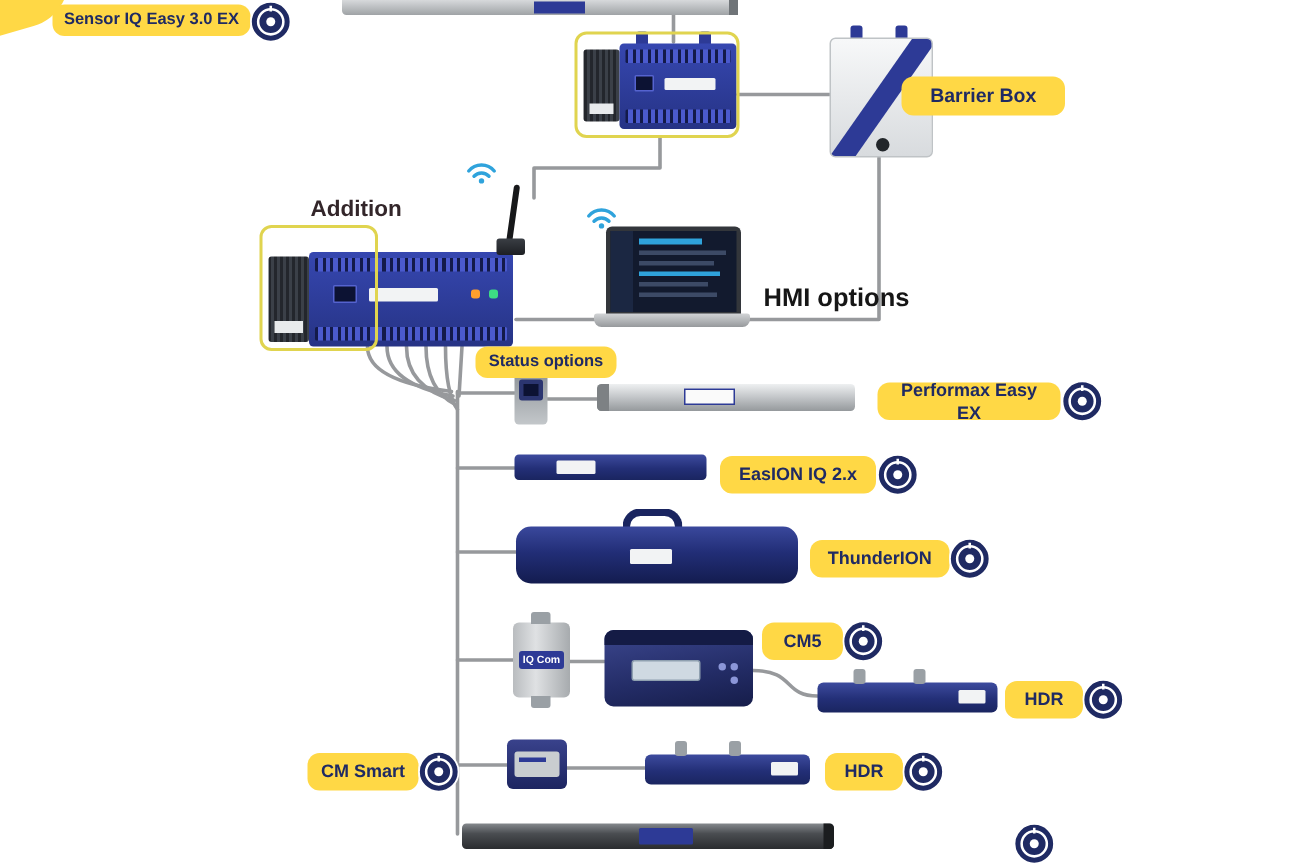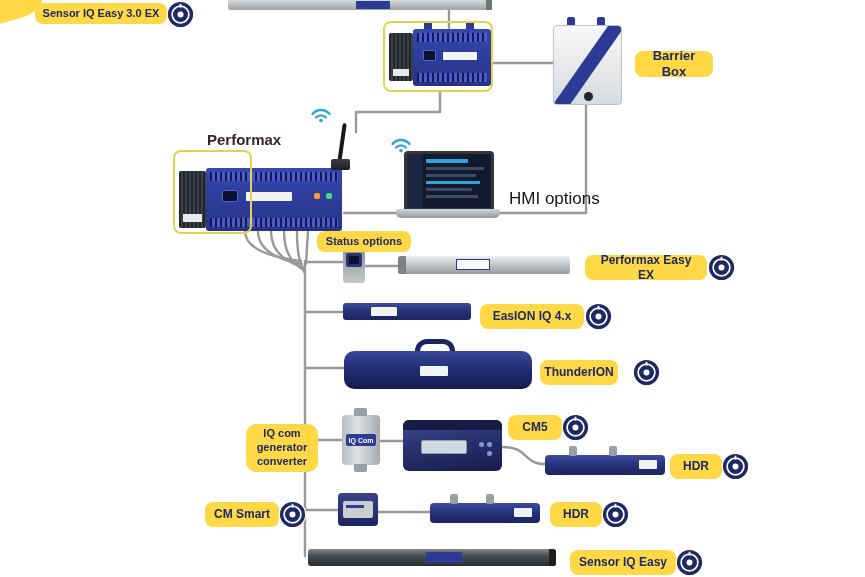--- a/index.html
+++ b/index.html
@@ -93,21 +93,21 @@
     <div class="wplate" style="left:30px;top:23px;width:34px;height:8px"></div>
   </div>
 
   <div class="bracket" style="left:567px;top:17px"></div>
   <div class="bracket" style="left:597px;top:17px"></div>
   <div class="device" style="left:553px;top:25px;width:69px;height:80px;background:linear-gradient(180deg,#f7f8f9,#d8dbde);border:1px solid #bfc3c6;border-radius:4px;overflow:hidden">
     <div style="position:absolute;left:-18px;top:33px;width:105px;height:14px;background:var(--board);transform:rotate(-55deg)"></div>
     <div style="position:absolute;left:30px;bottom:3px;width:9px;height:9px;border-radius:50%;background:#22262a"></div>
   </div>
 
-  <div class="txt" style="left:207px;top:131px;font-size:15px;font-weight:600;color:#33262a">Performax</div>
+  <div class="txt" style="left:207px;top:131px;font-size:15px;font-weight:600;color:#33262a">Addition</div>
 
   <svg class="device" style="left:310px;top:106px;z-index:4" width="22" height="17" viewBox="0 0 22 17">
       <use href="#wifi-glyph"></use>
     </svg>
   <svg class="device" style="left:390px;top:136px;z-index:4" width="22" height="17" viewBox="0 0 22 17">
       <use href="#wifi-glyph"></use>
     </svg>
 
   <div style="position:absolute;z-index:3;left:340px;top:123px;width:4px;height:40px;background:#17181a;border-radius:2px;transform:rotate(8deg)"></div>
   <div style="position:absolute;z-index:3;left:331px;top:159px;width:19px;height:11px;background:linear-gradient(180deg,#3a3e44,#1d1f23);border-radius:2px"></div>
@@ -131,21 +131,21 @@
       <div style="position:absolute;left:19px;top:5px;width:42px;height:4px;background:var(--wifi)"></div>
       <div style="position:absolute;left:19px;top:13px;width:58px;height:3px;background:#3c4a66"></div>
       <div style="position:absolute;left:19px;top:20px;width:50px;height:3px;background:#3c4a66"></div>
       <div style="position:absolute;left:19px;top:27px;width:54px;height:3px;background:var(--wifi)"></div>
       <div style="position:absolute;left:19px;top:34px;width:46px;height:3px;background:#3c4a66"></div>
       <div style="position:absolute;left:19px;top:41px;width:52px;height:3px;background:#3c4a66"></div>
     </div>
   </div>
   <div class="device" style="left:396px;top:209px;width:104px;height:9px;background:linear-gradient(180deg,#d2d4d6,#96999c);border-radius:2px 2px 5px 5px"></div>
 
-  <div class="txt" style="left:509px;top:189px;font-size:17px;font-weight:400;color:#161616">HMI options</div>
+  <div class="txt" style="left:509px;top:189px;font-size:17px;font-weight:700;color:#161616">HMI options</div>
 
   <div class="device" style="left:343px;top:249px;width:22px;height:34px;background:linear-gradient(180deg,#8f9499,#c3c7ca);border-radius:3px">
     <div style="position:absolute;left:3px;top:4px;width:16px;height:14px;background:#2b3570;border-radius:2px"></div>
     <div style="position:absolute;left:6px;top:7px;width:10px;height:8px;background:#0c1233"></div>
   </div>
 
   <div class="device" style="left:398px;top:256px;width:172px;height:18px;background:linear-gradient(180deg,#eef0f1,#c2c5c8 50%,#95999c);border-radius:3px">
     <div style="position:absolute;left:0;top:0;width:8px;height:100%;background:#7d8184;border-radius:3px 0 0 3px"></div>
     <div style="position:absolute;left:58px;top:3px;width:34px;height:11px;background:#fafafa;border:1px solid var(--board)"></div>
   </div>
@@ -195,44 +195,43 @@
     <div style="position:absolute;right:0;top:0;width:7px;height:100%;background:#1b1d1f;border-radius:0 3px 3px 0"></div>
   </div>
 
   <div class="pill" style="left:35px;top:3px;width:132px;height:21px;font-size:11px">Sensor IQ Easy 3.0 EX</div>
   <span class="badge" style="left:166px;top:0">
     <svg width="29" height="29" viewBox="0 0 29 29">
         <use href="#badge-glyph"></use>
       </svg></span>
 
 
-  <div class="pill" style="left:635px;top:51px;width:78px;height:26px;font-size:13px">Barrier Box</div>
+  <div class="pill" style="left:601px;top:51px;width:109px;height:26px;font-size:13px">Barrier Box</div>
 
 
   <div class="pill" style="left:317px;top:231px;width:94px;height:21px;font-size:11px">Status options</div>
 
   <div class="pill" style="left:585px;top:255px;width:122px;height:25px;font-size:12px">Performax Easy EX</div>
   <span class="badge" style="left:707px;top:253px">
     <svg width="29" height="29" viewBox="0 0 29 29">
         <use href="#badge-glyph"></use>
       </svg></span>
 
-  <div class="pill" style="left:480px;top:304px;width:104px;height:25px;font-size:12px">EasION IQ 4.x</div>
+  <div class="pill" style="left:480px;top:304px;width:104px;height:25px;font-size:12px">EasION IQ 2.x</div>
   <span class="badge" style="left:584px;top:302px">
     <svg width="29" height="29" viewBox="0 0 29 29">
         <use href="#badge-glyph"></use>
       </svg></span>
 
-  <div class="pill" style="left:540px;top:360px;width:78px;height:25px;font-size:12px">ThunderION</div>
+  <div class="pill" style="left:540px;top:360px;width:93px;height:25px;font-size:12px">ThunderION</div>
   <span class="badge" style="left:632px;top:358px">
     <svg width="29" height="29" viewBox="0 0 29 29">
         <use href="#badge-glyph"></use>
       </svg></span>
 
-  <div class="pill" style="left:246px;top:424px;width:72px;height:48px;font-size:11px;border-radius:10px;padding:0 4px">IQ com generator converter</div>
 
   <div class="pill" style="left:508px;top:415px;width:54px;height:25px;font-size:12px">CM5</div>
   <span class="badge" style="left:561px;top:413px">
     <svg width="29" height="29" viewBox="0 0 29 29">
         <use href="#badge-glyph"></use>
       </svg></span>
 
   <div class="pill" style="left:670px;top:454px;width:52px;height:25px;font-size:12px">HDR</div>
   <span class="badge" style="left:721px;top:452px">
     <svg width="29" height="29" viewBox="0 0 29 29">
@@ -244,19 +243,18 @@
     <svg width="29" height="29" viewBox="0 0 29 29">
         <use href="#badge-glyph"></use>
       </svg></span>
 
   <div class="pill" style="left:550px;top:502px;width:52px;height:25px;font-size:12px">HDR</div>
   <span class="badge" style="left:601px;top:500px">
     <svg width="29" height="29" viewBox="0 0 29 29">
         <use href="#badge-glyph"></use>
       </svg></span>
 
-  <div class="pill" style="left:570px;top:550px;width:106px;height:25px;font-size:12px">Sensor IQ Easy</div>
   <span class="badge" style="left:675px;top:548px">
     <svg width="29" height="29" viewBox="0 0 29 29">
         <use href="#badge-glyph"></use>
       </svg></span>
 
 </div>
 
 </body></html>

